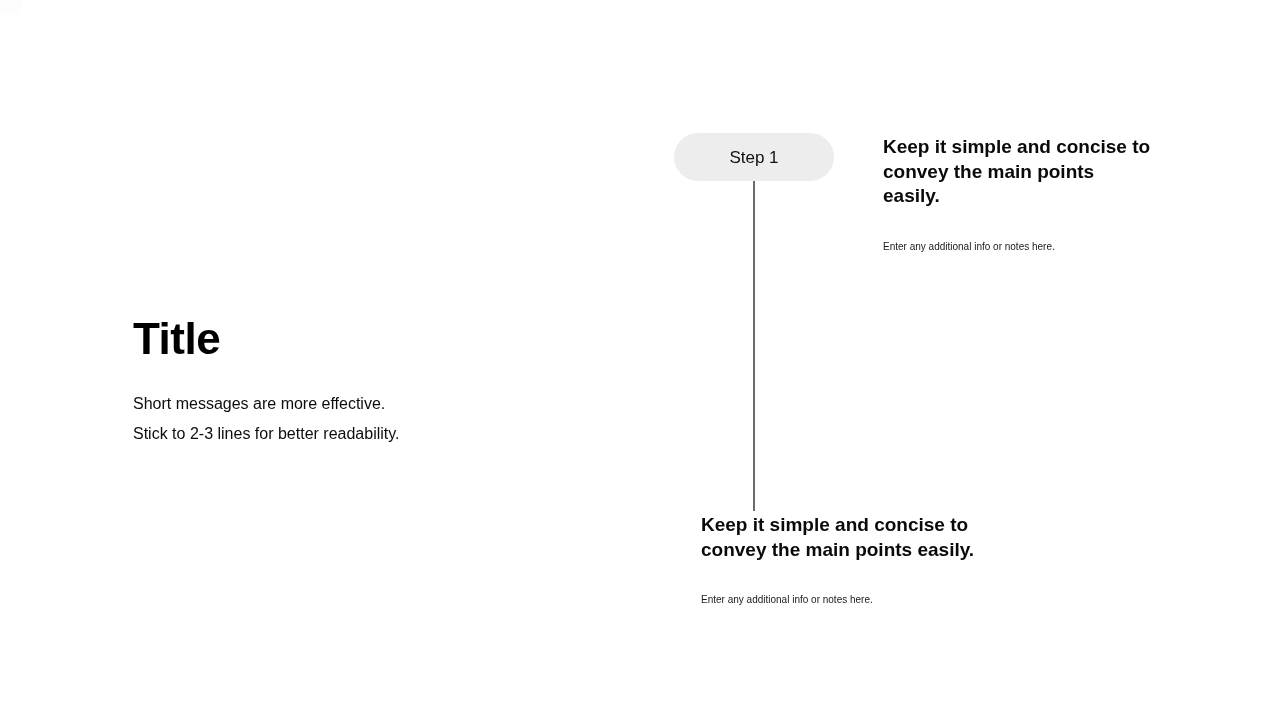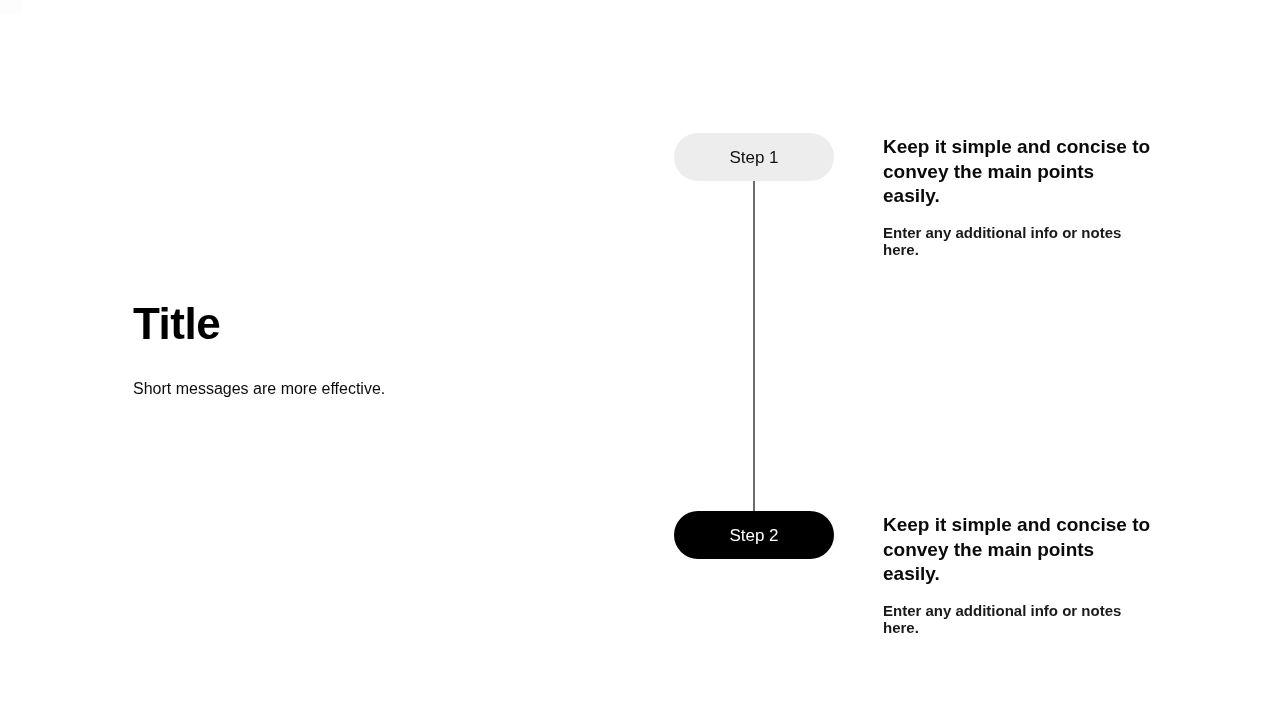--- a/index.html
+++ b/index.html
@@ -19,21 +19,21 @@
 
   .canvas {
     position: absolute;
     inset: 0;
   }
 
   
   .intro {
     position: absolute;
     left: 133px;
-    top: 296px;
+    top: 311px;
     width: 420px;
   }
   .intro-title {
     font-size: 44px;
     font-weight: 700;
     line-height: 56px;
     letter-spacing: -0.5px;
     color: #000000;
     margin: 0 0 22px 0;
   }
@@ -99,25 +99,25 @@
     padding-top: 2px;
   }
   .step-head {
     font-size: 19px;
     font-weight: 600;
     line-height: 24.5px;
     color: #0a0a0a;
     margin: 0;
   }
   .step-note {
-    font-size: 15px;
-    font-weight: 700;
+    font-size: 10px;
+    font-weight: 400;
     line-height: 17px;
     color: #1a1a1a;
-    margin: 15px 0 0 0;
+    margin: 29px 0 0 0;
   }
 
   .corner-artifact {
     position: absolute;
     left: 0;
     top: 0;
     width: 22px;
     height: 14px;
     background: #fdfdfd;
   }
@@ -125,40 +125,38 @@
 </head>
 <body>
 
 <div class="canvas">
 
   <div class="corner-artifact"></div>
 
   <div class="intro">
     <h1 class="intro-title">Title</h1>
     <div class="intro-line">Short messages are more effective.</div>
+    <div class="intro-line">Stick to 2-3 lines for better readability.</div>
   </div>
 
   <div class="timeline">
 
     <div class="connector"></div>
 
     <div class="step-row s1">
       <div class="pill pill-light">
         <span>Step 1</span>
       </div>
       <div class="step-text">
         <p class="step-head">Keep it simple and concise to convey the main points easily.</p>
         <p class="step-note">Enter any additional info or notes here.</p>
       </div>
     </div>
 
     <div class="step-row s2">
-      <div class="pill pill-dark">
-        <span>Step 2</span>
-      </div>
       <div class="step-text">
         <p class="step-head">Keep it simple and concise to convey the main points easily.</p>
         <p class="step-note">Enter any additional info or notes here.</p>
       </div>
     </div>
 
   </div>
 </div>
 
 </body></html>

